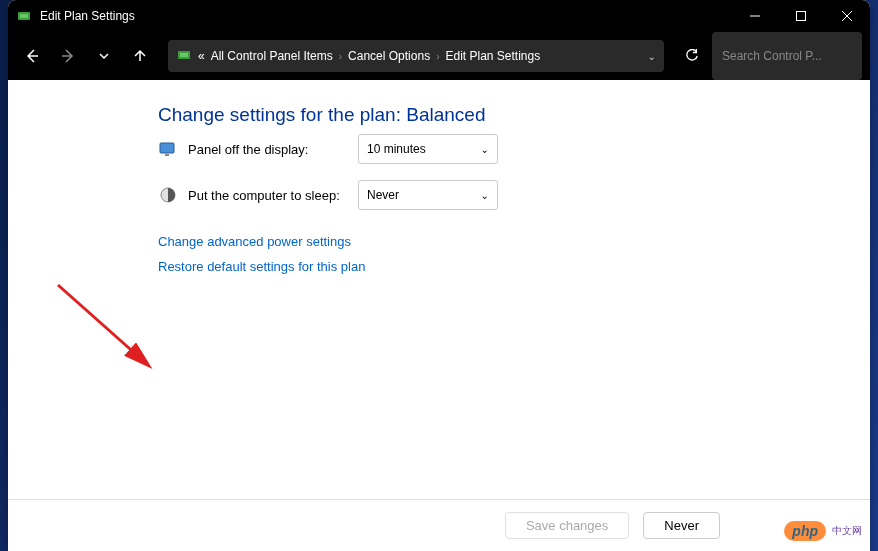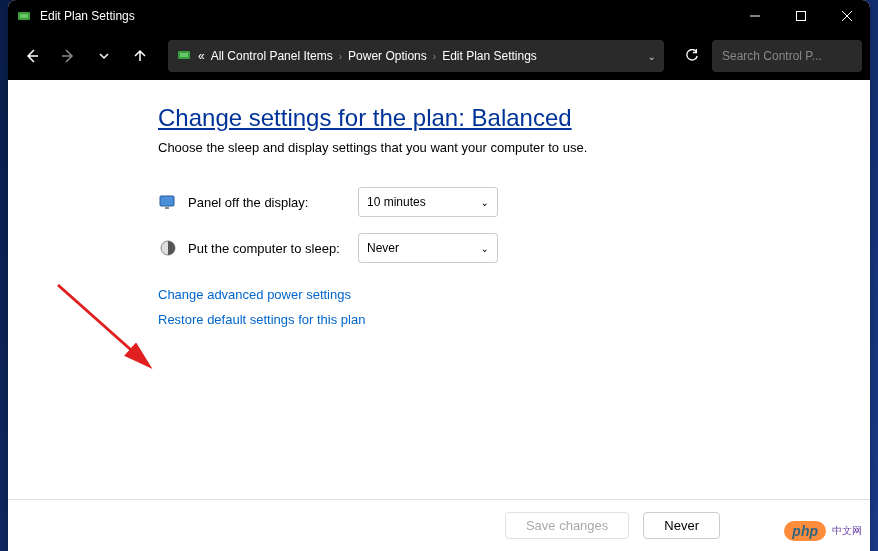--- a/index.html
+++ b/index.html
@@ -10,26 +10,26 @@
     .titlebar-title { flex: 1; }
     .titlebar-controls { display: flex; }
     .titlebar-btn { width: 46px; height: 32px; display: flex; align-items: center; justify-content: center; color: #fff; cursor: pointer; }
     .toolbar { height: 48px; background: #000; display: flex; align-items: center; padding: 0 8px; gap: 4px; }
     .nav-btn { width: 32px; height: 32px; display: flex; align-items: center; justify-content: center; color: #fff; cursor: pointer; border-radius: 4px; }
     .breadcrumb { flex: 1; display: flex; align-items: center; background: #2a2a2a; height: 32px; border-radius: 4px; margin: 0 8px; padding: 0 8px; color: #fff; font-size: 12px; gap: 6px; }
     .breadcrumb-item { cursor: pointer; white-space: nowrap; }
     .breadcrumb-sep { color: #888; font-size: 10px; }
     .breadcrumb-end { margin-left: auto; display: flex; gap: 8px; align-items: center; }
     .refresh-btn { width: 32px; height: 32px; display: flex; align-items: center; justify-content: center; color: #fff; cursor: pointer; }
-    .search-box { width: 150px; height: 32px; background: #2a2a2a; border-radius: 4px; display: flex; align-items: center; padding: 16px 10px; color: #888; font-size: 12px; }
+    .search-box { width: 150px; height: 48px; background: #2a2a2a; border-radius: 4px; display: flex; align-items: center; padding: 16px 10px; color: #888; font-size: 12px; }
     .search-box input { flex: 1; background: transparent; border: none; color: #fff; outline: none; font-size: 12px; }
     .search-box input::placeholder { color: #888; }
     .content { flex: 1; background: #fff; overflow: auto; position: relative; }
     .content-inner { padding: 24px 150px; }
-    .heading { color: #003399; font-size: 24px; font-weight: 400; margin-bottom: 8px; text-decoration: underline; }
+    .heading { color: #003399; font-size: 19px; font-weight: 400; margin-bottom: 8px; }
     .subtext { color: #000; font-size: 13px; margin-bottom: 32px; }
     .setting-row { display: flex; align-items: center; margin-bottom: 16px; }
     .setting-icon { width: 20px; height: 20px; margin-right: 10px; }
     .setting-label { width: 170px; font-size: 13px; }
     .setting-select { width: 140px; height: 30px; border: 1px solid #ccc; border-radius: 3px; padding: 0 8px; font-size: 12px; background: #fff; cursor: pointer; display: flex; align-items: center; justify-content: space-between; }
     .link { color: #0066cc; font-size: 13px; cursor: pointer; display: block; margin-top: 24px; }
     .link + .link { margin-top: 10px; }
     .footer { border-top: 1px solid #ddd; padding: 12px 150px 12px; display: flex; justify-content: flex-end; gap: 14px; background: #fff; }
     .btn { padding: 5px 20px; font-size: 13px; border: 1px solid #ccc; border-radius: 4px; background: #fff; cursor: pointer; }
     .btn:disabled, .btn.disabled { color: #aaa; cursor: default; border-color: #e0e0e0; }
@@ -95,21 +95,21 @@
     <div class="breadcrumb">
       <span class="cp-icon">
         <svg viewBox="0 0 16 16">
             <rect x="2" y="4" width="12" height="8" rx="1" fill="#3a9e3a"></rect>
             <rect x="4" y="6" width="8" height="4" fill="#6ac46a"></rect>
           </svg>
       </span>
       <span>«</span>
       <span class="breadcrumb-item">All Control Panel Items</span>
       <span class="breadcrumb-sep">›</span>
-      <span class="breadcrumb-item">Power Options</span>
+      <span class="breadcrumb-item">Cancel Options</span>
       <span class="breadcrumb-sep">›</span>
       <span class="breadcrumb-item">Edit Plan Settings</span>
       <div class="breadcrumb-end">
         <span style="font-size:10px;color:#ccc;">⌄</span>
       </div>
     </div>
     <div class="refresh-btn">
       <svg width="14" height="14" viewBox="0 0 16 16">
           <path d="M13 3 A6 6 0 1 0 14 8" stroke="#fff" stroke-width="1.5" fill="none"></path>
           <path d="M13 0 L13 4 L9 4" stroke="#fff" stroke-width="1.5" fill="none"></path>
@@ -120,21 +120,20 @@
       <svg width="12" height="12" viewBox="0 0 16 16">
           <circle cx="6" cy="6" r="5" stroke="#ccc" stroke-width="1.5" fill="none"></circle>
           <line x1="10" y1="10" x2="14" y2="14" stroke="#ccc" stroke-width="1.5"></line>
         </svg>
     </div>
   </div>
 
   <div class="content">
     <div class="content-inner">
       <h1 class="heading">Change settings for the plan: Balanced</h1>
-      <p class="subtext">Choose the sleep and display settings that you want your computer to use.</p>
 
       <div class="setting-row">
         <span class="setting-icon">
           <svg viewBox="0 0 20 20">
               <rect x="2" y="4" width="14" height="10" rx="1" fill="#4a90d9" stroke="#2a5a99"></rect>
               <rect x="7" y="15" width="4" height="2" fill="#888"></rect>
             </svg>
         </span>
         <span class="setting-label">Panel off the display:</span>
         <div class="setting-select">

